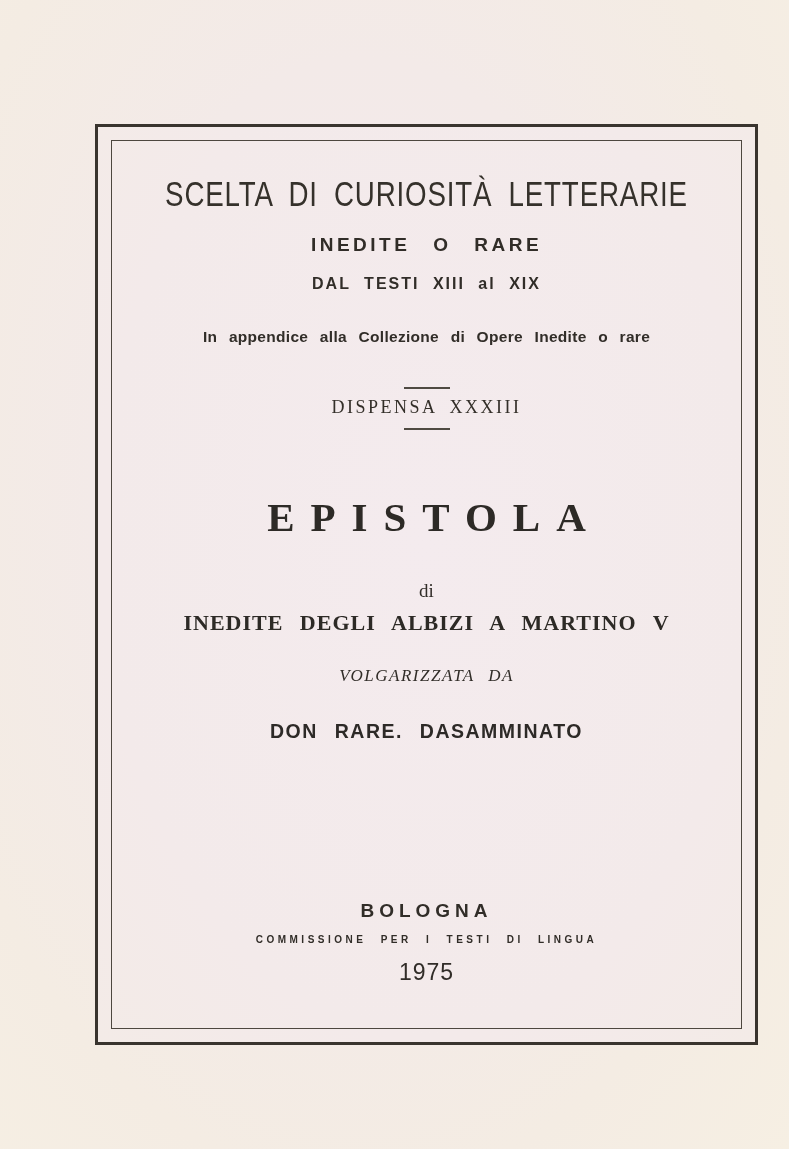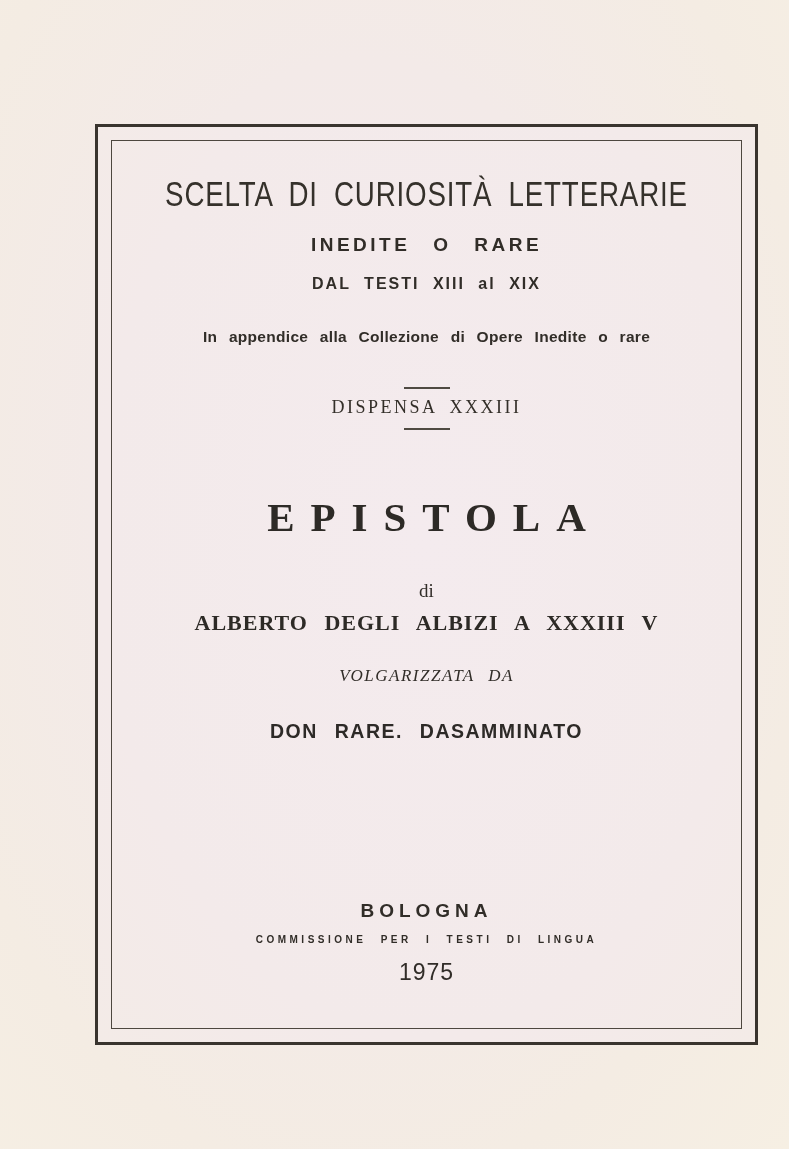--- a/index.html
+++ b/index.html
@@ -184,21 +184,21 @@
     <div class="rule rule-top"></div>
 
     <div class="tl issue-label">DISPENSA XXXIII</div>
 
     <div class="rule rule-bottom"></div>
 
     <div class="tl work-title">EPISTOLA</div>
 
     <div class="tl byline-prefix">di</div>
 
-    <div class="tl author-line">ALBERTO DEGLI ALBIZI A XXXIII V</div>
+    <div class="tl author-line">INEDITE DEGLI ALBIZI A MARTINO V</div>
 
     <div class="tl translation-note">VOLGARIZZATA DA</div>
 
     <div class="tl translator">DON RARE. DASAMMINATO</div>
 
     <div class="tl imprint-city">BOLOGNA</div>
 
     <div class="tl imprint-publisher">COMMISSIONE PER I TESTI DI LINGUA</div>
 
     <div class="tl imprint-year">1975</div>

